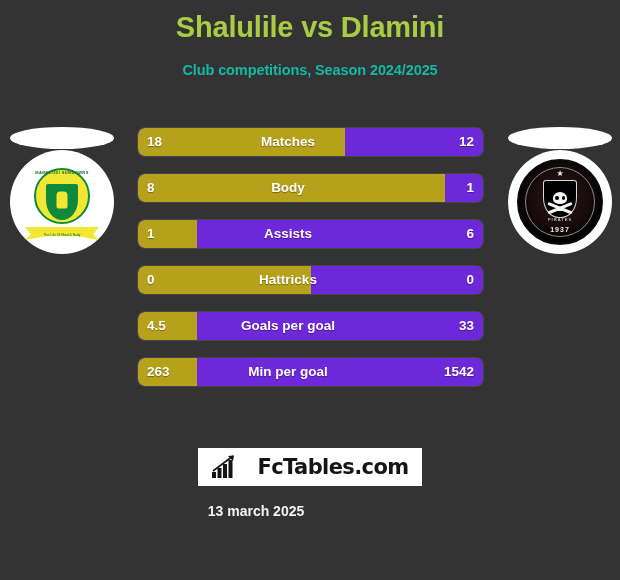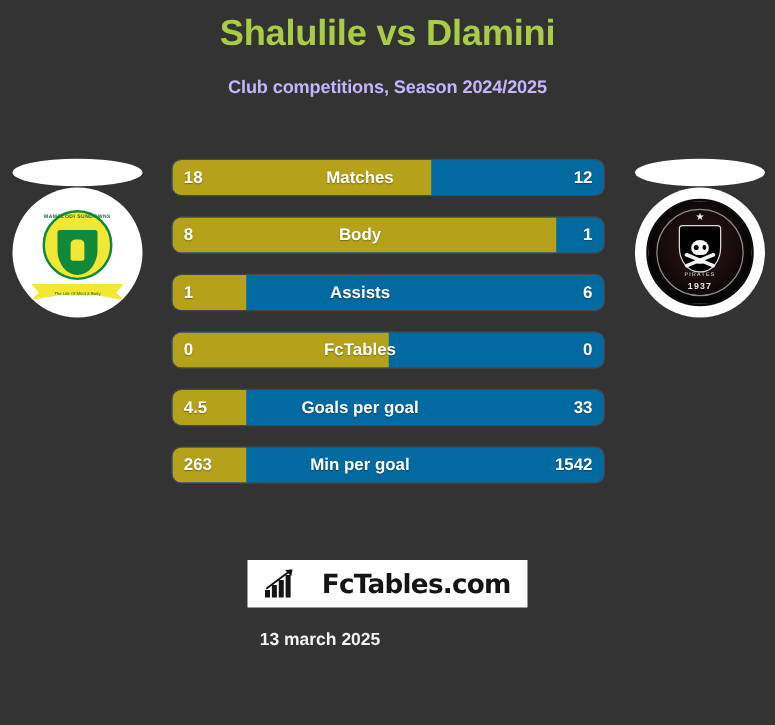--- a/index.html
+++ b/index.html
@@ -31,21 +31,21 @@
     font-weight: bold;
     letter-spacing: -0.2px;
     font-family: "Liberation Sans", sans-serif;
   }
   .subtitle {
     position: absolute;
     top: 62px;
     left: 0;
     width: 620px;
     text-align: center;
-    color: #c4b5fd;
+    color: #14b8a6;
     font-size: 14.5px;
     font-weight: bold;
     letter-spacing: -0.1px;
   }
   
   .crest-wrap {
     position: absolute;
     width: 104px;
     height: 104px;
   }
@@ -233,21 +233,21 @@
     left: 138px;
     top: 128px;
     width: 345px;
   }
   .bar {
     position: relative;
     height: 28px;
     margin-bottom: 18px;
     border-radius: 7px;
     overflow: hidden;
-    background: #0369a1;
+    background: #6d28d9;
     box-shadow: 0 0 0 1px rgba(255,255,255,0.10);
   }
   .bar-fill {
     position: absolute;
     left: 0; top: 0; bottom: 0;
     background: #b5a11a;
     border-radius: 7px 0 0 7px;
   }
   .bar-left-val, .bar-right-val, .bar-label {
     position: absolute;
@@ -356,21 +356,21 @@
       </div>
       <div class="bar">
         <div class="bar-fill" style="width: 17%; background: rgb(181, 161, 26);"></div>
         <div class="bar-left-val">1</div>
         <div class="bar-label">Assists</div>
         <div class="bar-right-val">6</div>
       </div>
       <div class="bar">
         <div class="bar-fill" style="width: 50%; background: rgb(181, 161, 26);"></div>
         <div class="bar-left-val">0</div>
-        <div class="bar-label">FcTables</div>
+        <div class="bar-label">Hattricks</div>
         <div class="bar-right-val">0</div>
       </div>
       <div class="bar">
         <div class="bar-fill" style="width: 17%; background: rgb(181, 161, 26);"></div>
         <div class="bar-left-val">4.5</div>
         <div class="bar-label">Goals per goal</div>
         <div class="bar-right-val">33</div>
       </div>
       <div class="bar">
         <div class="bar-fill" style="width: 17%; background: rgb(181, 161, 26);"></div>

